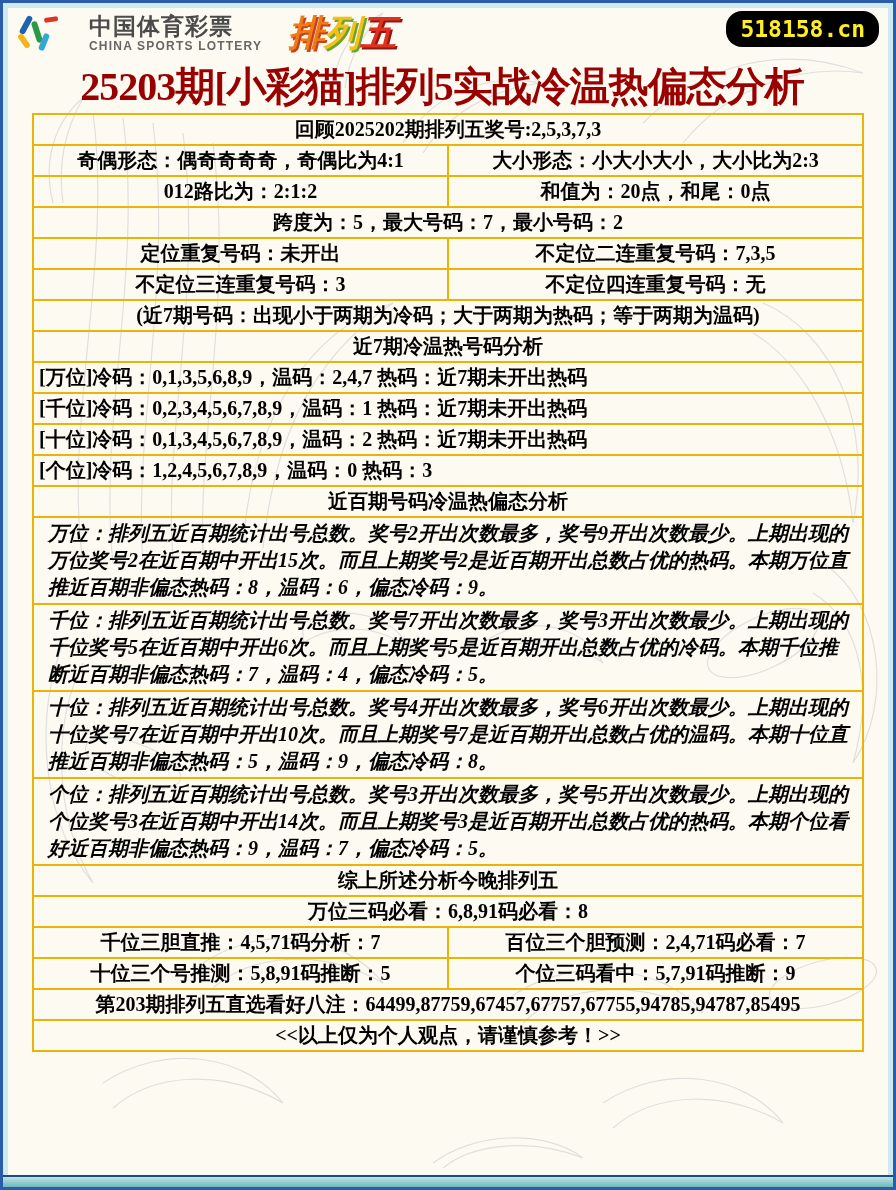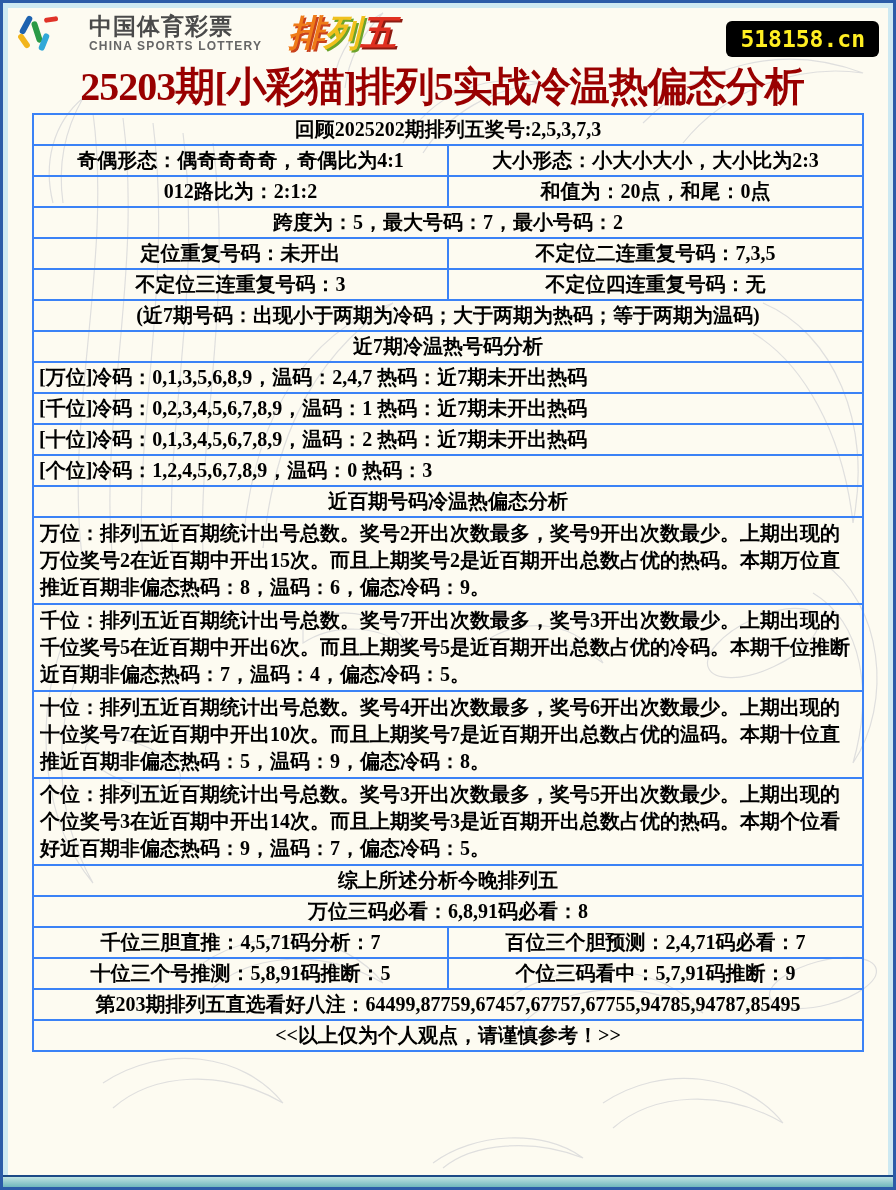--- a/index.html
+++ b/index.html
@@ -35,52 +35,53 @@
   .brand-en{font-size:12px;font-weight:bold;color:#666;font-family:"Liberation Sans","DejaVu Sans",sans-serif;letter-spacing:1.2px;margin-top:2px;}
   .game-name{display:flex;margin-left:4px;font-style:italic;font-weight:bold;font-size:36px;line-height:1;font-family:"Liberation Sans","DejaVu Sans",sans-serif;}
   .game-name .c0{color:#ef7b18;text-shadow:2px 2px 0 #c8411c;}
   .game-name .c1{color:#f0c11e;text-shadow:2px 2px 0 #6ca32a;}
   .game-name .c2{color:#e03020;text-shadow:2px 2px 0 #8c1a10;}
   .site-badge{
     position:absolute;top:8px;right:14px;
     background:#000;color:#ffee22;
     font-family:"DejaVu Sans Mono","Liberation Mono",monospace;
     font-weight:bold;font-size:23px;
-    padding:5px 14px;border-radius:6px;margin-top:10px;
+    padding:5px 14px;border-radius:16px;
   }
   .title{
     margin:2px 12px 4px 0;
     text-align:center;
     font-size:40px;font-weight:bold;
     color:#990000;
     letter-spacing:-1px;
     line-height:1.1;
   }
 
   
   table.main{
     width:832px;margin:0 auto;
     border-collapse:collapse;table-layout:fixed;
     background:transparent;
   }
   table.main td{
-    border:2px solid #3b82f6;
+    border:2px solid #eab308;
     font-size:20px;font-weight:bold;color:#000;
     text-align:center;
     height:25px;
     padding:1px 5px;
     overflow:hidden;
     white-space:nowrap;
   }
   table.main td.ta-left{text-align:left;white-space:nowrap;border-radius:12px;}
   table.main td.para{
     text-align:left;white-space:normal;
     height:auto;line-height:27px;
-    padding:2px 6px;
+    padding:2px 14px;
     font-size:20px;
+    font-style:italic;
   }
 </style>
 </head>
 <body>
 
 <div class="page">
 
   <svg class="bg-art" width="896" height="1190" viewBox="0 0 896 1190">
     <g fill="none" stroke="#dcdcdc" stroke-width="1.2" opacity="0.9">
       <path d="M80,560 C60,420 110,260 90,110 M110,560 C95,420 140,270 120,115 M140,560 C130,430 170,280 150,120 M170,555 C160,430 200,290 180,130 M200,550 C195,430 230,300 210,140"></path>

